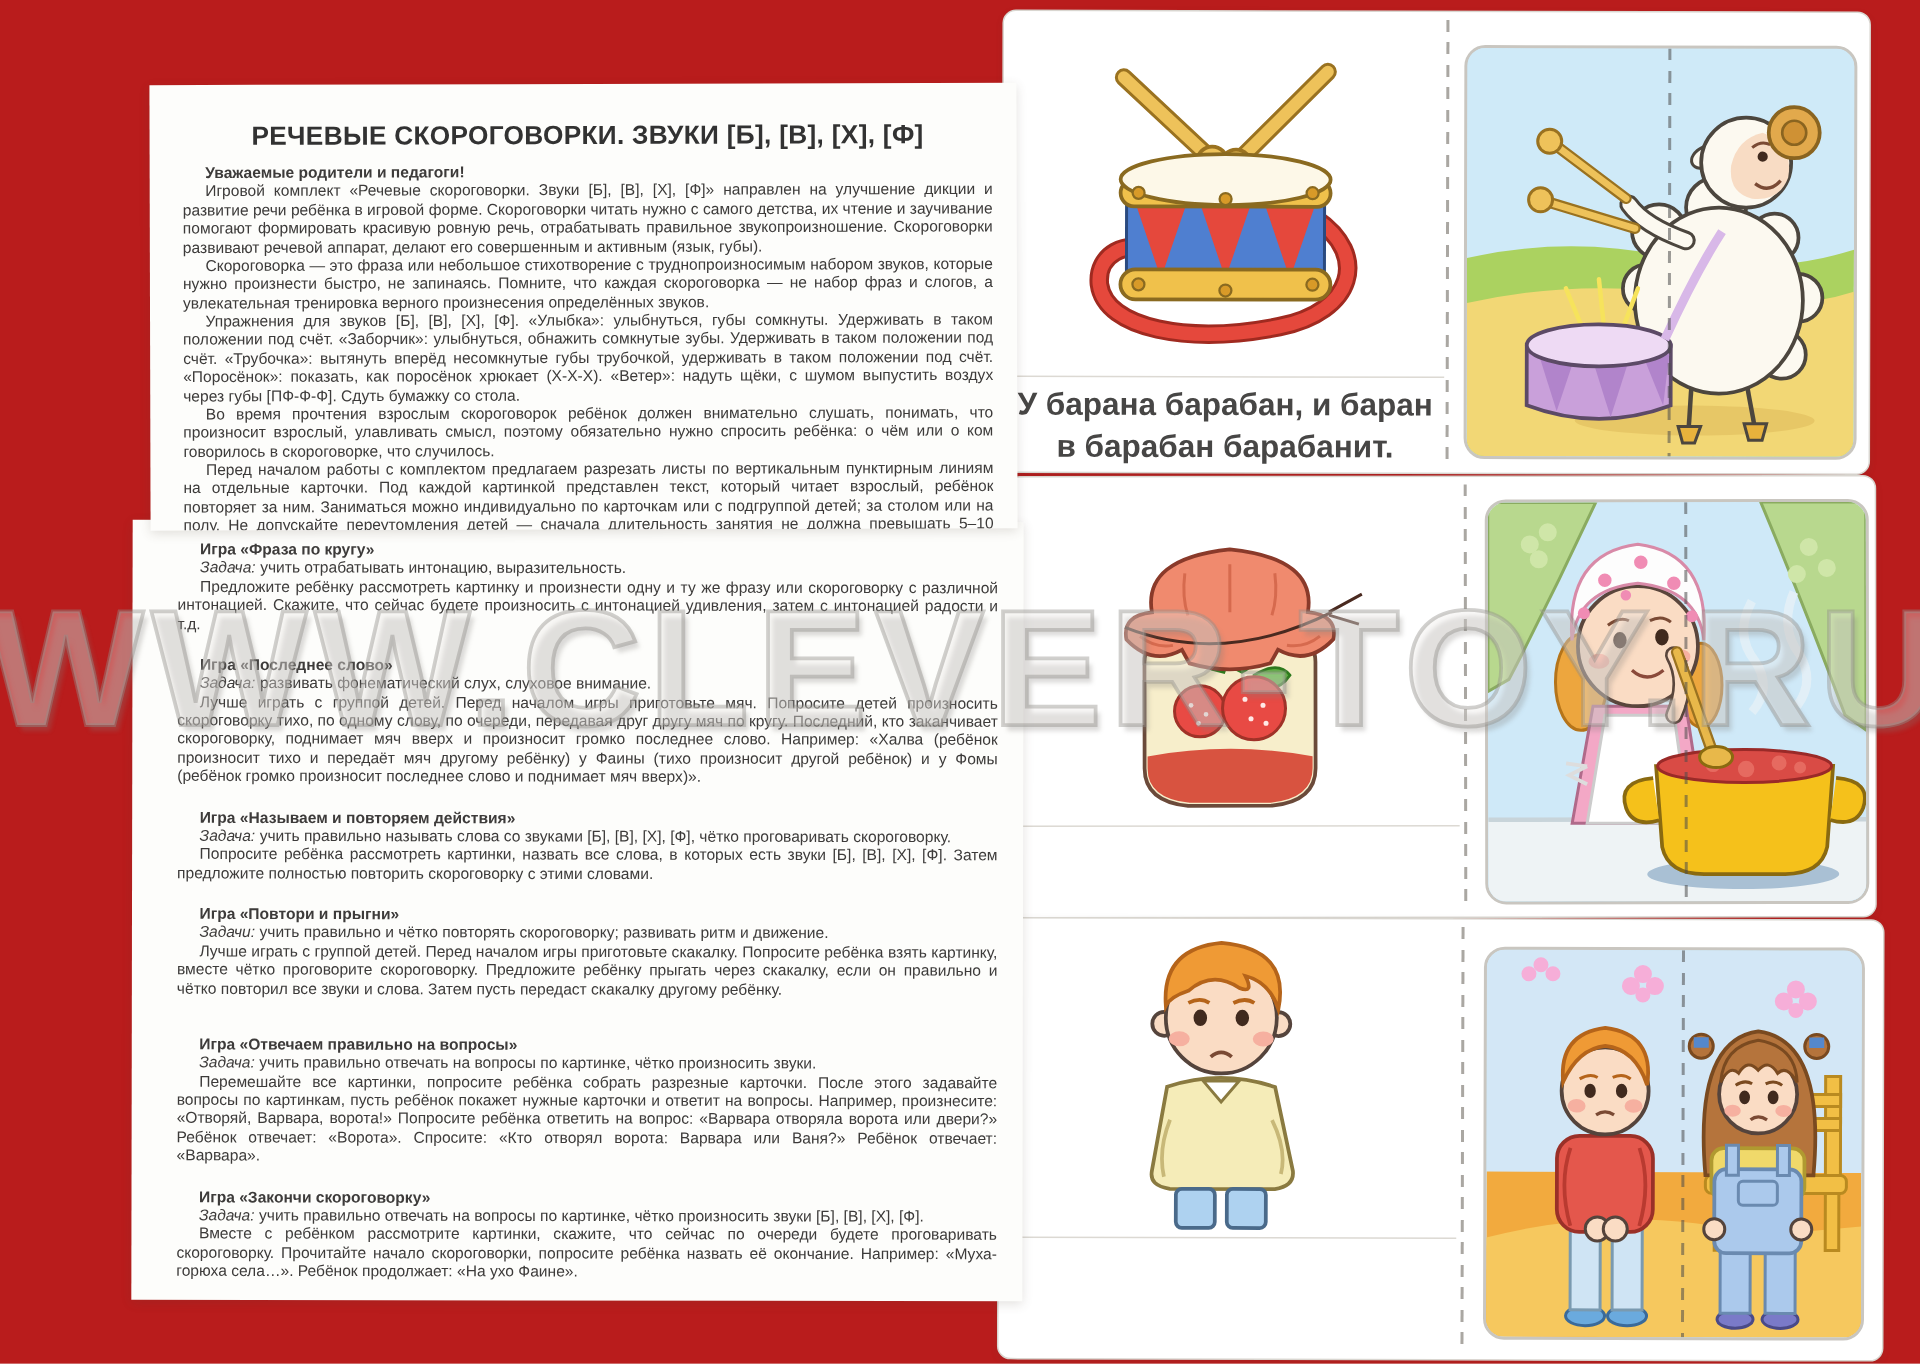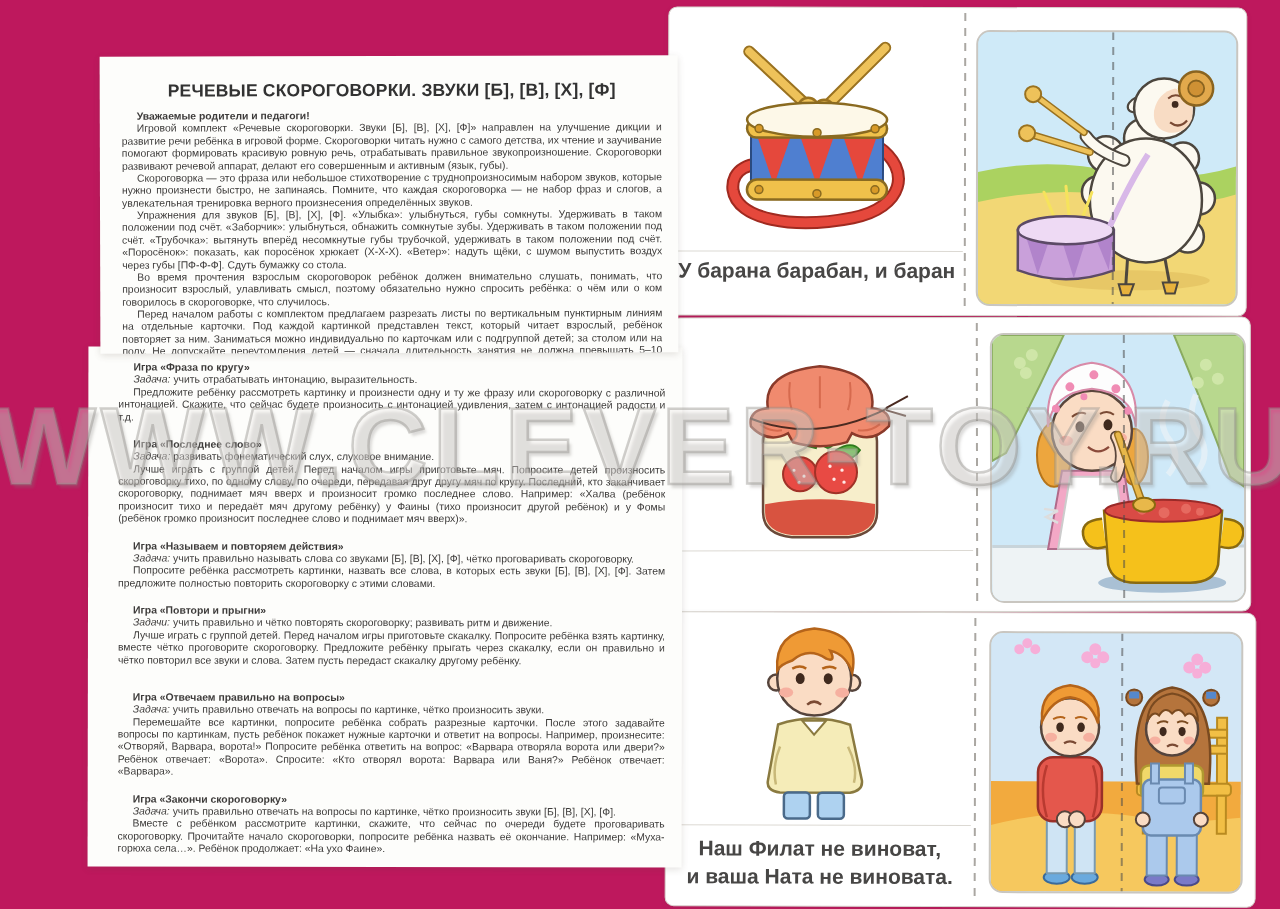--- a/index.html
+++ b/index.html
@@ -1,17 +1,17 @@
 <!DOCTYPE html>
 <html lang="ru"><head>
 <meta charset="utf-8">
 <style>
   html,body{margin:0;padding:0;}
   body{background:#f1f0ee;font-family:"Liberation Sans","DejaVu Sans",sans-serif;}
-  #canvas{position:relative;width:1280px;height:909px;overflow:hidden;background:#be185d;}
+  #canvas{position:relative;width:1280px;height:909px;overflow:hidden;background:#b91c1c;}
 
   
   .sheet{position:absolute;background:#fdfdfb;box-shadow:0 2px 7px rgba(80,70,58,.16);}
   #sheet1{left:100px;top:56px;width:578px;height:297px;padding:0;transform:rotate(-.15deg);z-index:10;}
   #sheet2{left:88px;top:347px;width:594px;height:520px;transform:rotate(.1deg);z-index:9;}
   .sheet-inner{position:absolute;left:22px;right:16px;top:0;bottom:0;overflow:hidden;}
   #sheet2 .sheet-inner{left:30px;right:17px;}
 
   .doc-title{margin:24px 0 9px;font-size:17.5px;font-weight:bold;letter-spacing:.2px;
              text-align:center;color:#323232;}
@@ -139,20 +139,21 @@
         <circle cx="110" cy="111" r="4" fill="#d89a28" stroke="#8a6a20" stroke-width="1.5"></circle>
         <circle cx="168" cy="107" r="4" fill="#d89a28" stroke="#8a6a20" stroke-width="1.5"></circle>
         <circle cx="52" cy="168" r="4" fill="#d89a28" stroke="#8a6a20" stroke-width="1.5"></circle>
         <circle cx="110" cy="172" r="4" fill="#d89a28" stroke="#8a6a20" stroke-width="1.5"></circle>
         <circle cx="168" cy="168" r="4" fill="#d89a28" stroke="#8a6a20" stroke-width="1.5"></circle>
       </svg>
     </div>
     <div class="caption-divider" style="left:3px;top:243px;width:291px;"></div>
     <div class="caption" style="top:249px;width:296px;">
       <div>У барана барабан, и баран</div>
+      <div>в барабан барабанит.</div>
     </div>
     <div class="cutline" style="left:295px;"></div>
     <div class="scene" style="left:307px;top:22px;width:258px;height:272px;">
       <svg viewBox="0 0 258 272" preserveAspectRatio="none">
         <rect width="258" height="272" fill="#cfeaf8"></rect>
         <path d="M0,140 Q70,124 140,140 Q200,152 258,134 L258,272 L0,272 Z" fill="#abd260"></path>
         <path d="M0,170 Q80,152 160,166 Q215,176 258,162 L258,272 L0,272 Z" fill="#f2d775"></path>
         <ellipse cx="152" cy="248" rx="80" ry="10" fill="#e7c766"></ellipse>
         <g stroke="#4c463e" stroke-width="3" fill="none">
           <path d="M150,222 L148,254"></path>
@@ -316,24 +317,20 @@
         <ellipse cx="72" cy="76" rx="7" ry="5" fill="#f6b0a0"></ellipse>
         <ellipse cx="128" cy="76" rx="7" ry="5" fill="#f6b0a0"></ellipse>
         <path d="M64,108 Q100,96 136,108 L148,164 Q149,174 136,176 L66,176 Q52,174 54,164 Z" fill="#f5ecb8" stroke="#8a7a40" stroke-width="2.5"></path>
         <path d="M88,104 L100,118 L112,104 Z" fill="#ffffff" stroke="#8a7a40" stroke-width="2"></path>
         <path d="M66,130 Q58,150 62,168 M134,130 Q144,150 140,166" stroke="#c8b878" stroke-width="2.5" fill="none"></path>
         <rect x="70" y="176" width="26" height="26" rx="4" fill="#aed2f0" stroke="#4a6a8a" stroke-width="2.5"></rect>
         <rect x="104" y="176" width="26" height="26" rx="4" fill="#aed2f0" stroke="#4a6a8a" stroke-width="2.5"></rect>
       </svg>
     </div>
     <div class="caption-divider" style="left:3px;top:212px;width:302px;"></div>
-    <div class="caption" style="top:222px;width:308px;">
-      <div>Наш Филат не виноват,</div>
-      <div>и ваша Ната не виновата.</div>
-    </div>
     <div class="cutline" style="left:308px;"></div>
     <div class="scene" style="left:323px;top:18px;width:250px;height:258px;">
       <svg viewBox="0 0 250 258" preserveAspectRatio="none">
         <rect width="250" height="258" fill="#d3e7f6"></rect>
         <g fill="#f6aed8">
           <circle cx="104" cy="16" r="6"></circle>
             <circle cx="112" cy="24" r="6"></circle>
             <circle cx="96" cy="24" r="6"></circle>
             <circle cx="104" cy="30" r="5"></circle>
           <circle cx="206" cy="26" r="6"></circle>

